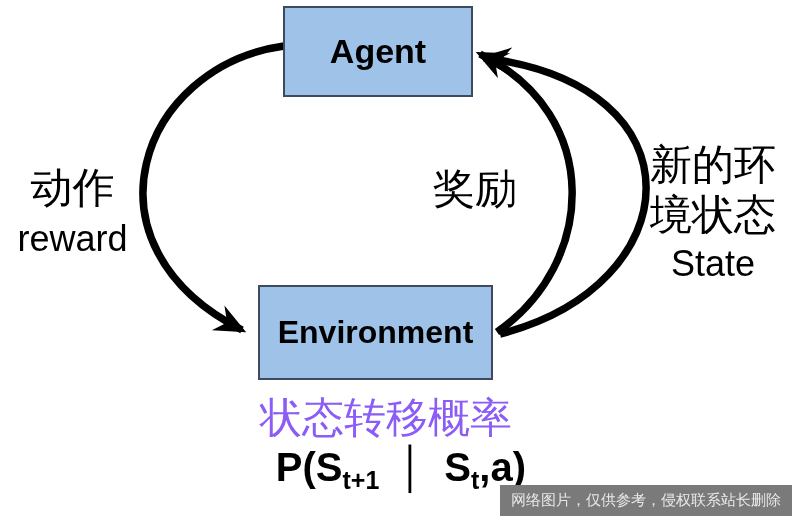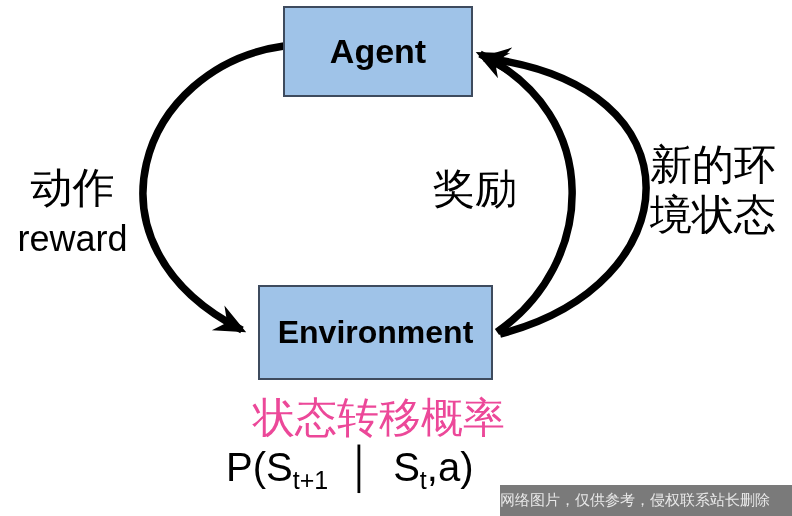--- a/index.html
+++ b/index.html
@@ -48,52 +48,54 @@
     color: #000000;
   }
   .zh-line { font-size: 42px; line-height: 54px; }
   .en-line { font-size: 36px; line-height: 48px; }
   #action-label  { left: 5px;   top: 138px; width: 135px; margin-top: 23px; }
   #reward-label  { left: 405px; top: 138px; width: 140px; margin-top: 24px; }
   #state-label   { left: 638px; top: 112px; width: 150px; margin-top: 28px; }
   #state-label .zh-line { line-height: 50px; }
   #transition-label {
     position: absolute;
-    left: 229px; top: 394px; width: 300px;
+    left: 236px; top: 394px; width: 300px;
     text-align: center;
     font-size: 42px;
     line-height: 48px;
-    color: #ec4899;
+    color: #8b5cf6;
   }
   #formula {
     position: absolute;
     left: 226px; top: 442px; width: 300px;
-    text-align: left;
+    text-align: right;
     font-size: 40px;
     line-height: 50px;
     color: #000000;
     white-space: nowrap;
+    font-weight: bold;
   }
   #formula sub {
     font-size: 25px;
     vertical-align: baseline;
     position: relative;
     top: 8px;
     line-height: 0;
   }
   #formula .bar { margin: 0 20px; }
   #watermark {
     position: absolute;
     left: 500px; top: 485px;
     width: 292px; height: 31px;
     background: #7A7A7A;
     color: #E8E8E8;
     font-size: 15px;
     display: flex;
     align-items: center;
+    justify-content: center;
     white-space: nowrap;
   }
   .arrow-path {
     fill: none;
     stroke: #000000;
     stroke-width: 7.5;
   }
 </style>
 </head>
 <body>
@@ -124,20 +126,21 @@
     <div class="en-line">reward</div>
   </div>
 
   <div id="reward-label" class="side-label">
     <div class="zh-line">奖励</div>
   </div>
 
   <div id="state-label" class="side-label">
     <div class="zh-line">新的环</div>
     <div class="zh-line">境状态</div>
+    <div class="en-line">State</div>
   </div>
 
   <div id="transition-label">状态转移概率</div>
 
   <div id="formula"><span>P(S</span><sub>t+1</sub><span class="bar">│</span><span>S</span><sub>t</sub><span>,a)</span></div>
 
   <div id="watermark">
     <span>网络图片，仅供参考，侵权联系站长删除</span>
   </div>
 

